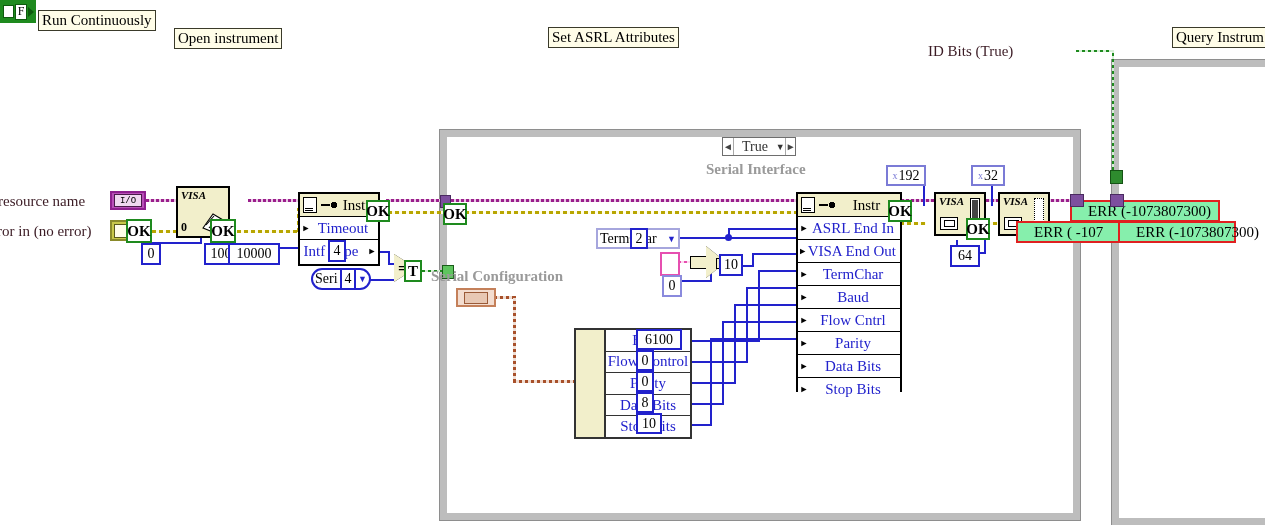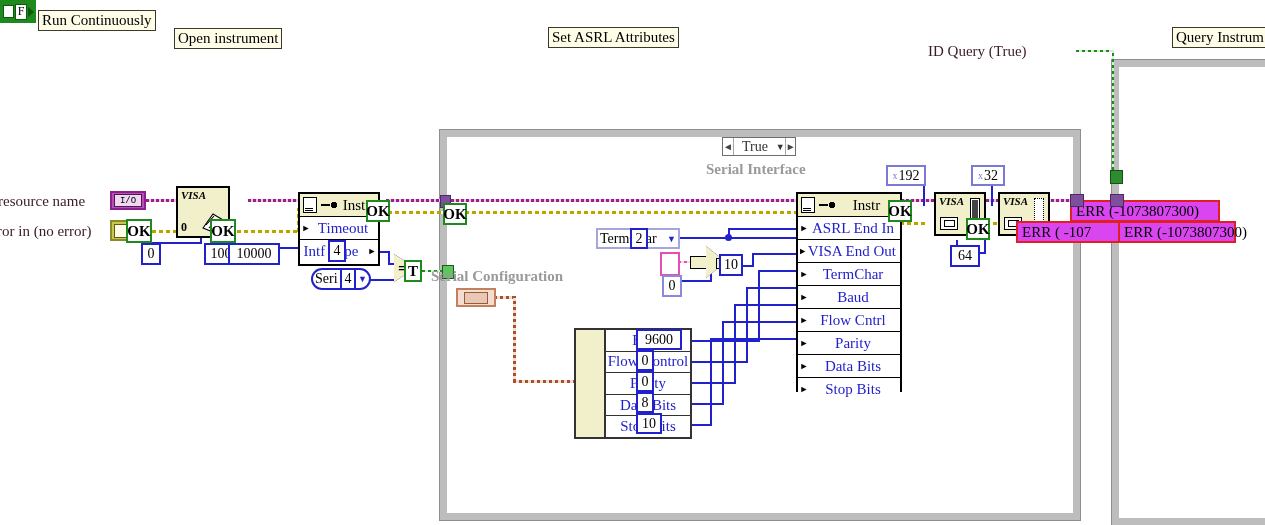--- a/index.html
+++ b/index.html
@@ -128,24 +128,24 @@
   
   .okbox {
     border:2px solid #1e8a1e; background:#fff;
     font-family:"Liberation Serif", serif;
     font-size:15px; font-weight:bold; line-height:1;
     color:#000;
     display:flex;align-items:center;justify-content:center;
     padding:0 1px;
   }
   .errbox {
-    border:2px solid #e02020; background:#d946ef;
+    border:2px solid #e02020; background:#86efac;
     font-family:"Liberation Serif", serif;
     font-size:15px; line-height:1; color:#000;
-    display:flex;align-items:center; padding:0 4px;
+    display:flex;align-items:center; padding:0 16px;
     white-space:nowrap;
   }
 
   
   .numconst {
     border:2px solid #2222cc; background:#fff;
     font-family:"Liberation Serif", serif;
     font-size:14px; color:#000; line-height:1;
     display:flex;align-items:center;justify-content:center;
     padding:0 1px; white-space:nowrap;
@@ -495,21 +495,21 @@
     <div class="tab"></div>
     <div class="rows">
       <div class="r">Baud</div>
       <div class="r">Flow Control</div>
       <div class="r">Parity</div>
       <div class="r">Data Bits</div>
       <div class="r">Stop Bits</div>
     </div>
   </div>
 
-  <div class="abs numconst" style="left:636px; top:329px; width:46px; height:21px;">9600</div>
+  <div class="abs numconst" style="left:636px; top:329px; width:46px; height:21px;">6100</div>
   <div class="abs numconst" style="left:636px; top:350px; width:18px; height:21px;">0</div>
   <div class="abs numconst" style="left:636px; top:371px; width:18px; height:21px;">0</div>
   <div class="abs numconst" style="left:636px; top:392px; width:18px; height:21px;">8</div>
   <div class="abs numconst" style="left:636px; top:413px; width:26px; height:21px;">10</div>
 
   <div class="propnode" style="left:796px; top:192px; width:102px; height:196px;">
     <div class="hdr">
       <div class="pg"></div>
       <div class="plug"></div>
       <div class="ttl">Instr</div>
@@ -575,20 +575,20 @@
   </div>
 
   <div class="abs errbox" style="left:1070px; top:200px; width:150px; height:22px;">ERR (-1073807300)</div>
   <div class="abs errbox" style="left:1016px; top:221px; width:112px; height:22px;">ERR ( -107</div>
   <div class="abs errbox" style="left:1118px; top:221px; width:118px; height:22px;">ERR (-1073807300)</div>
 
   <div class="tunnel" style="left:1070px; top:194px; width:12px; height:11px;"></div>
   <div class="tunnel" style="left:1110px; top:194px; width:12px; height:11px;"></div>
   <div class="tunnel green" style="left:1110px; top:170px; width:11px; height:12px;"></div>
 
-  <div class="abs termlabel" style="left:928px; top:42px;">ID Query (True)</div>
+  <div class="abs termlabel" style="left:928px; top:42px;">ID Bits (True)</div>
   <div class="boolconst" style="left:1048px; top:41px; width:32px; height:19px;">
     <div class="sq"></div>
     <div class="lab">F</div>
     <div class="tri"></div>
   </div>
 
 </div>
 
 </body></html>

